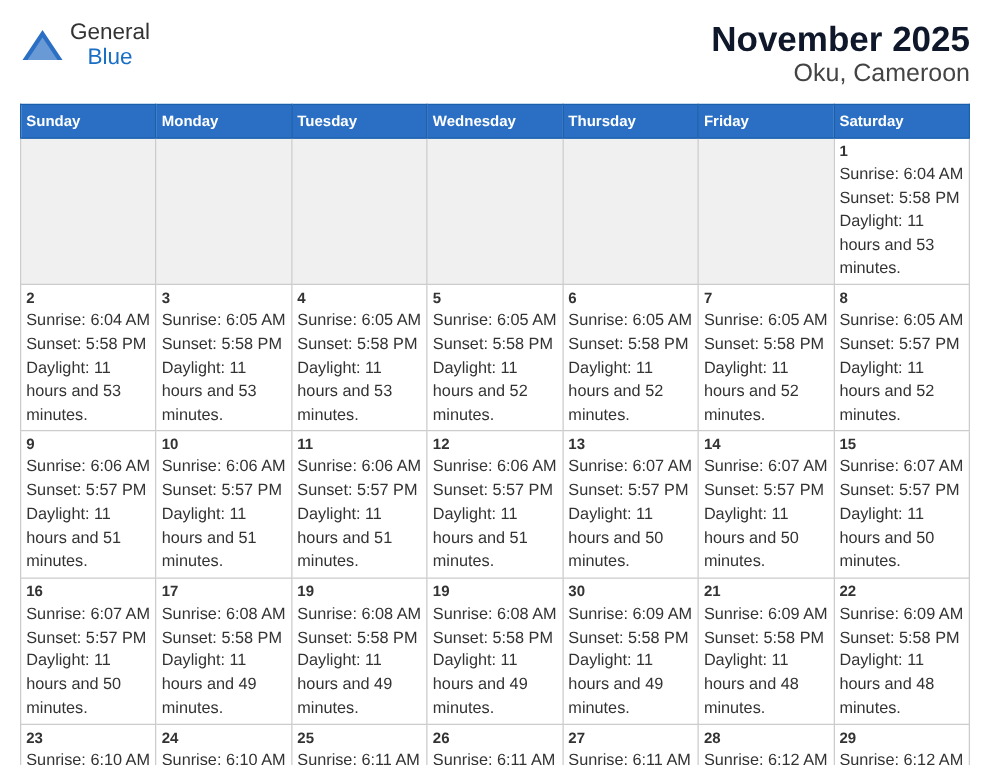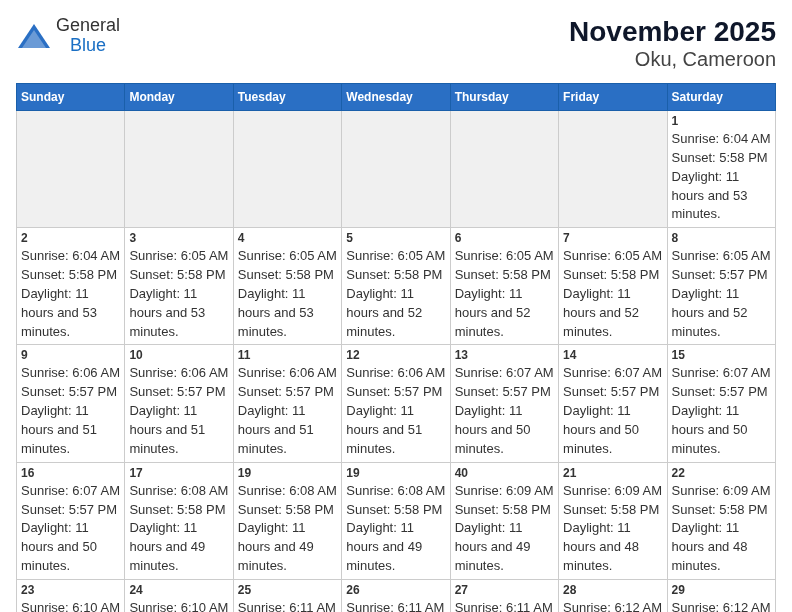--- a/index.html
+++ b/index.html
@@ -205,21 +205,21 @@
         </td>
         <td>
           <span class="day-num">19</span>
           <div class="day-info">Sunrise: 6:08 AM<br>Sunset: 5:58 PM<br>Daylight: 11 hours and 49 minutes.</div>
         </td>
         <td>
           <span class="day-num">19</span>
           <div class="day-info">Sunrise: 6:08 AM<br>Sunset: 5:58 PM<br>Daylight: 11 hours and 49 minutes.</div>
         </td>
         <td>
-          <span class="day-num">40</span>
+          <span class="day-num">30</span>
           <div class="day-info">Sunrise: 6:09 AM<br>Sunset: 5:58 PM<br>Daylight: 11 hours and 49 minutes.</div>
         </td>
         <td>
           <span class="day-num">21</span>
           <div class="day-info">Sunrise: 6:09 AM<br>Sunset: 5:58 PM<br>Daylight: 11 hours and 48 minutes.</div>
         </td>
         <td>
           <span class="day-num">22</span>
           <div class="day-info">Sunrise: 6:09 AM<br>Sunset: 5:58 PM<br>Daylight: 11 hours and 48 minutes.</div>
         </td>

